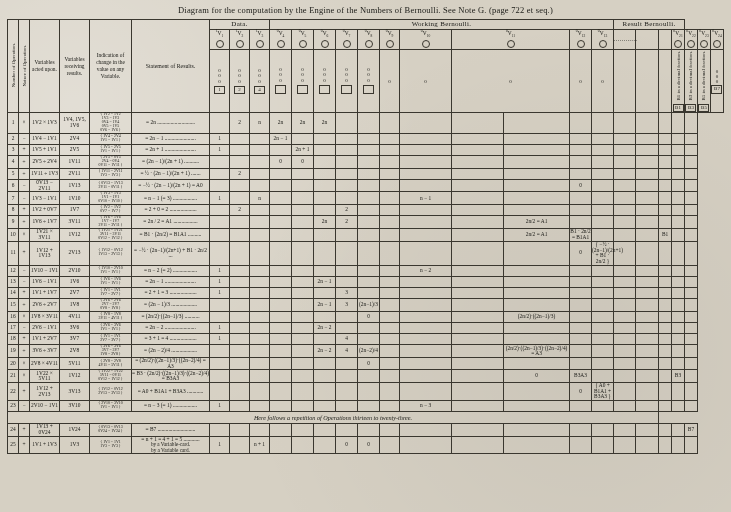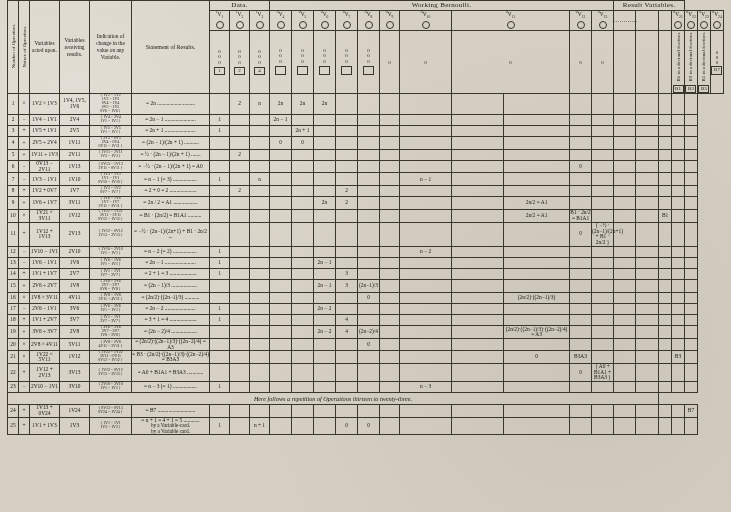--- a/index.html
+++ b/index.html
@@ -71,20 +71,21 @@
   }
   sub{font-size:70%;}
   sup{font-size:70%;}
   .dots{letter-spacing:.6px;}
 </style>
 </head>
 <body>
 
 <div class="page">
 
+  <div class="title">Diagram for the computation by the Engine of the Numbers of Bernoulli.   See Note G. (page 722 et seq.)</div>
 
   <table class="main">
     <colgroup>
       <col style="width:11px">
         <col style="width:11px">
         <col style="width:30px">
       <col style="width:30px">
         <col style="width:42px">
         <col style="width:78px">
       <col style="width:20px">
@@ -121,21 +122,21 @@
       </td>
       <td rowspan="3">
         <div style="font-size:5.4px;line-height:1.3;padding:2px 1px;">Indication of change in the value on any Variable.</div>
       </td>
       <td rowspan="3">
         <div style="font-size:5.8px;padding:2px 1px;">Statement of Results.</div>
       </td>
 
       <td class="grouphdr" colspan="3">Data.</td>
       <td class="grouphdr" colspan="11">Working Bernoulli.</td>
-      <td class="grouphdr" colspan="4">Result Variables.</td>
+      <td class="grouphdr" colspan="4">Result Bernoulli.</td>
     </tr>
 
     <tr>
       <td class="colhdr">
         <div class="varname"><sup>1</sup>V<sub>1</sub></div><div class="circ"></div>
       </td>
       <td class="colhdr">
         <div class="varname"><sup>1</sup>V<sub>2</sub></div><div class="circ"></div>
       </td>
       <td class="colhdr">

